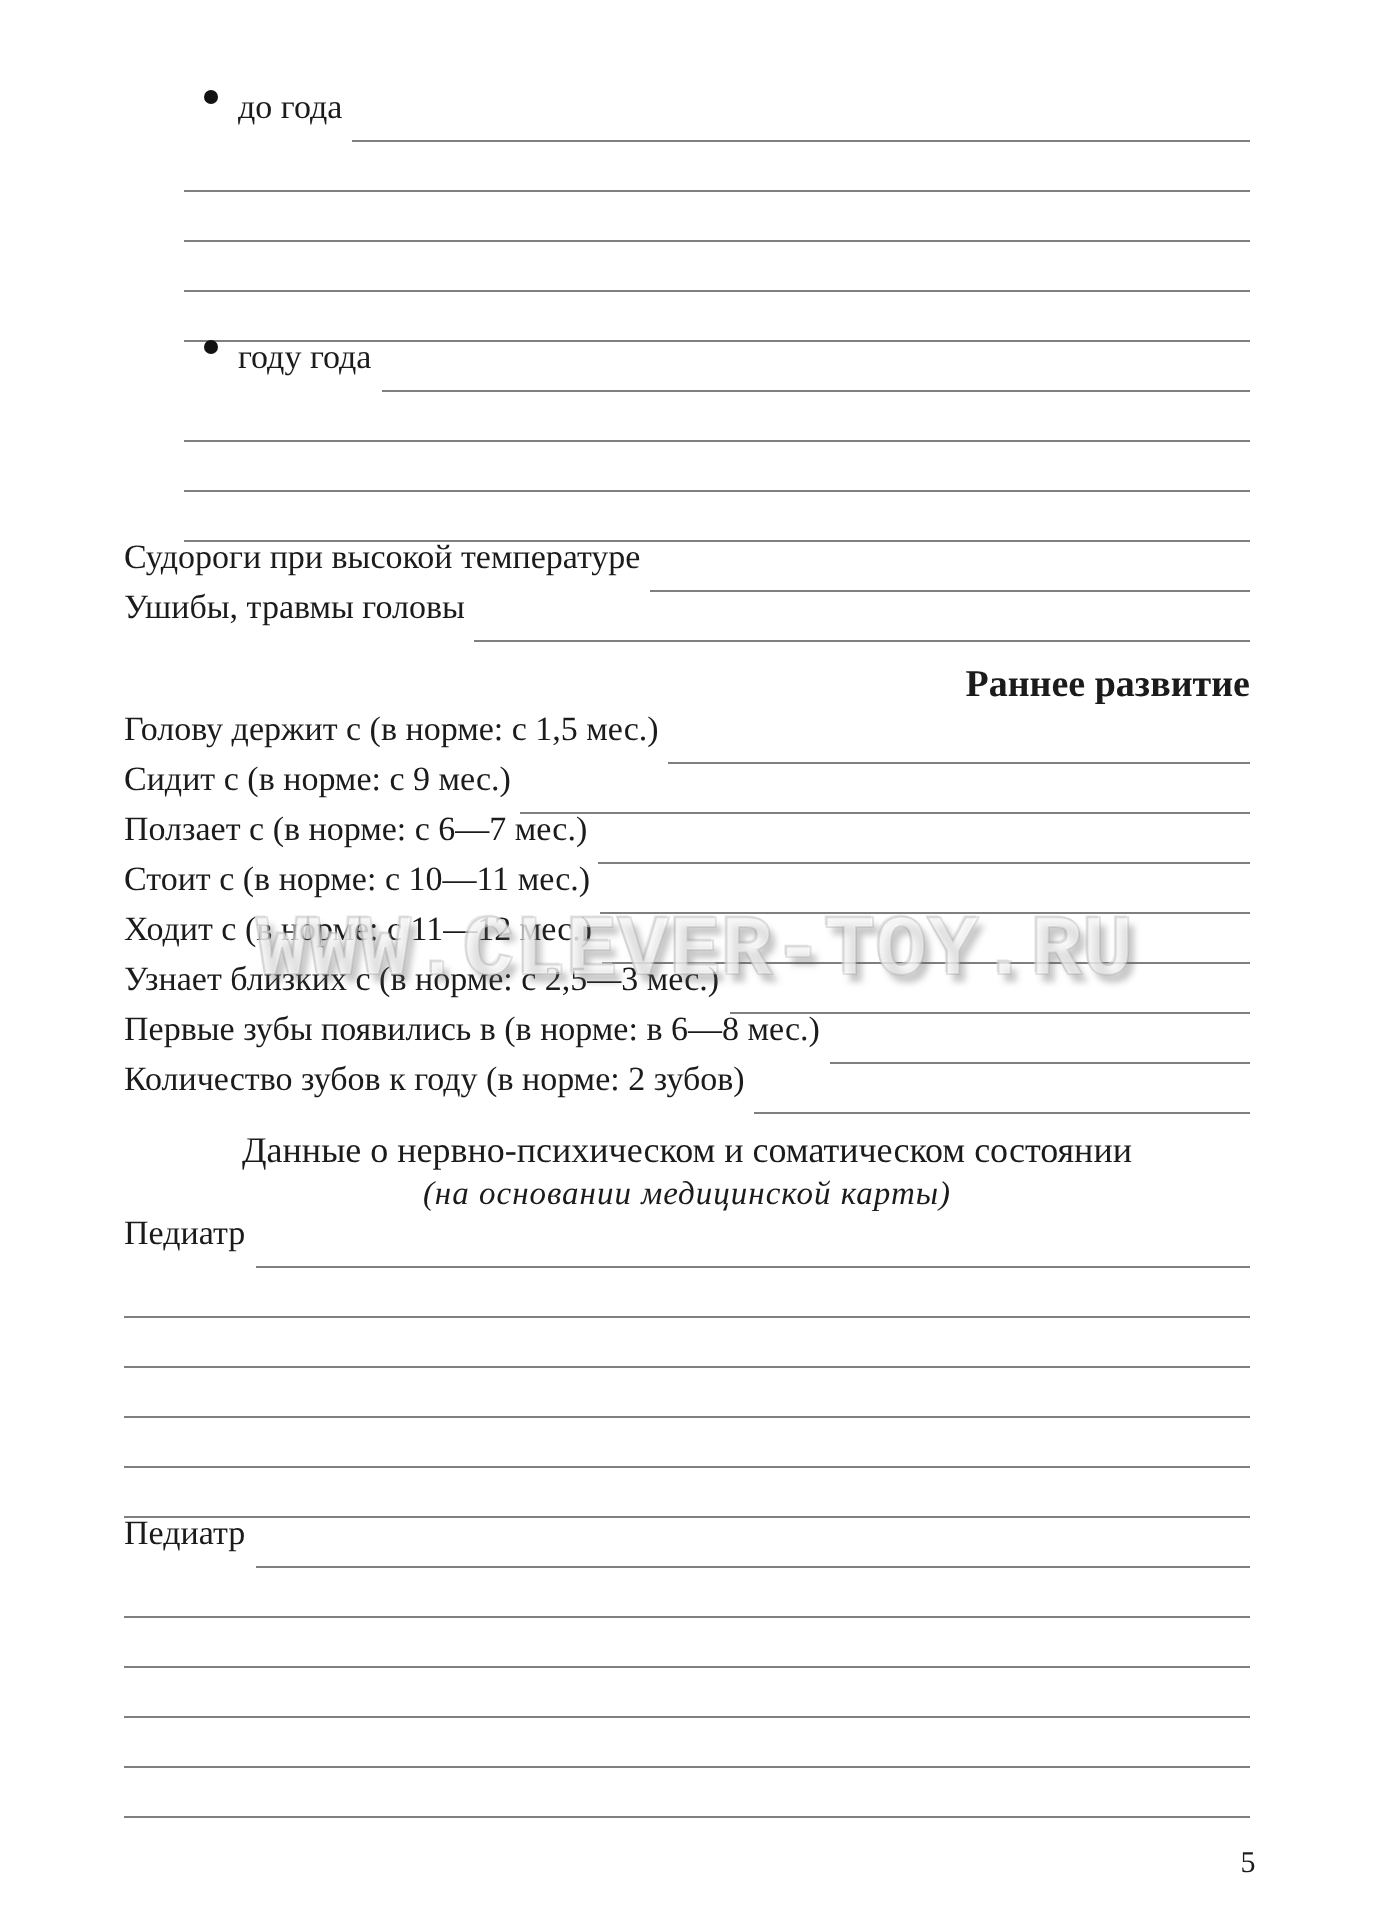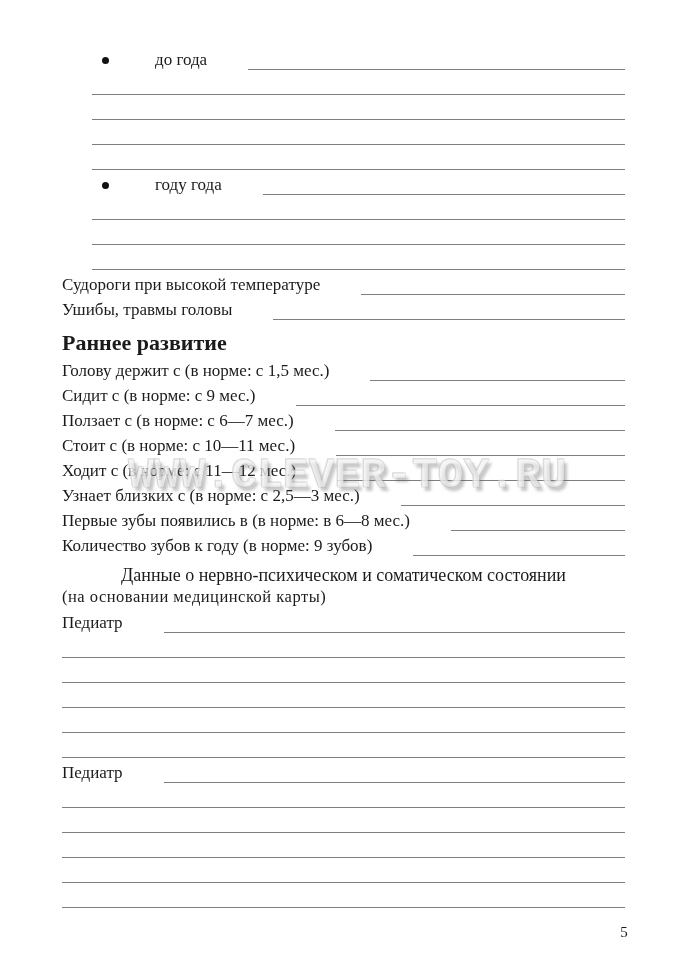--- a/index.html
+++ b/index.html
@@ -22,23 +22,21 @@
   }
   .content {
     position: absolute;
     left: 62px;
     top: 45px;
     width: 563px;
     z-index: 1;
   }
   .row {
     display: flex;
-    align-items: flex-end;
     height: 25px;
-    gap: 36px;
   }
   .row .label {
     font-size: 17px;
     line-height: 1.05;
     white-space: nowrap;
     padding-right: 5px;
     padding-bottom: 1px;
   }
   .row .wline {
     flex: 1;
@@ -50,37 +48,38 @@
   }
   .bullet {
     width: 7px;
     height: 7px;
     border-radius: 50%;
     background: #121212;
     margin: 0 10px 6px 10px;
     flex: none;
   }
   .heading-1 {
-    text-align: left;
-    font-size: 22px;
+    text-align: right;
+    font-size: 19px;
     font-weight: bold;
     margin: 8px 0 0 0;
     height: 28px;
     line-height: 30px;
   }
   .heading-2 {
     text-align: center;
     font-size: 18px;
     font-weight: normal;
     margin: 6px 0 0 0;
     height: 24px;
     line-height: 26px;
   }
   .subheading {
-    text-align: left;
+    text-align: center;
+    font-style: italic;
     font-size: 16.5px;
     height: 22px;
     line-height: 22px;
     letter-spacing: 0.5px;
   }
   .page-num {
     position: absolute;
     top: 924px;
     left: 614px;
     width: 20px;
@@ -184,21 +183,21 @@
         </div>
         <div class="row">
           <span class="label">Узнает близких с (в норме: с 2,5—3 мес.)</span>
           <span class="wline"></span>
         </div>
         <div class="row">
           <span class="label">Первые зубы появились в (в норме: в 6—8 мес.)</span>
           <span class="wline"></span>
         </div>
         <div class="row">
-          <span class="label">Количество зубов к году (в норме: 9 зубов)</span>
+          <span class="label">Количество зубов к году (в норме: 2 зубов)</span>
           <span class="wline"></span>
         </div>
       </div>
 
     <h3 class="heading-2">Данные о нервно-психическом и соматическом состоянии</h3>
 
     <div class="subheading">(на основании медицинской карты)</div>
 
     <div id="medical-section">
         <div class="row">

